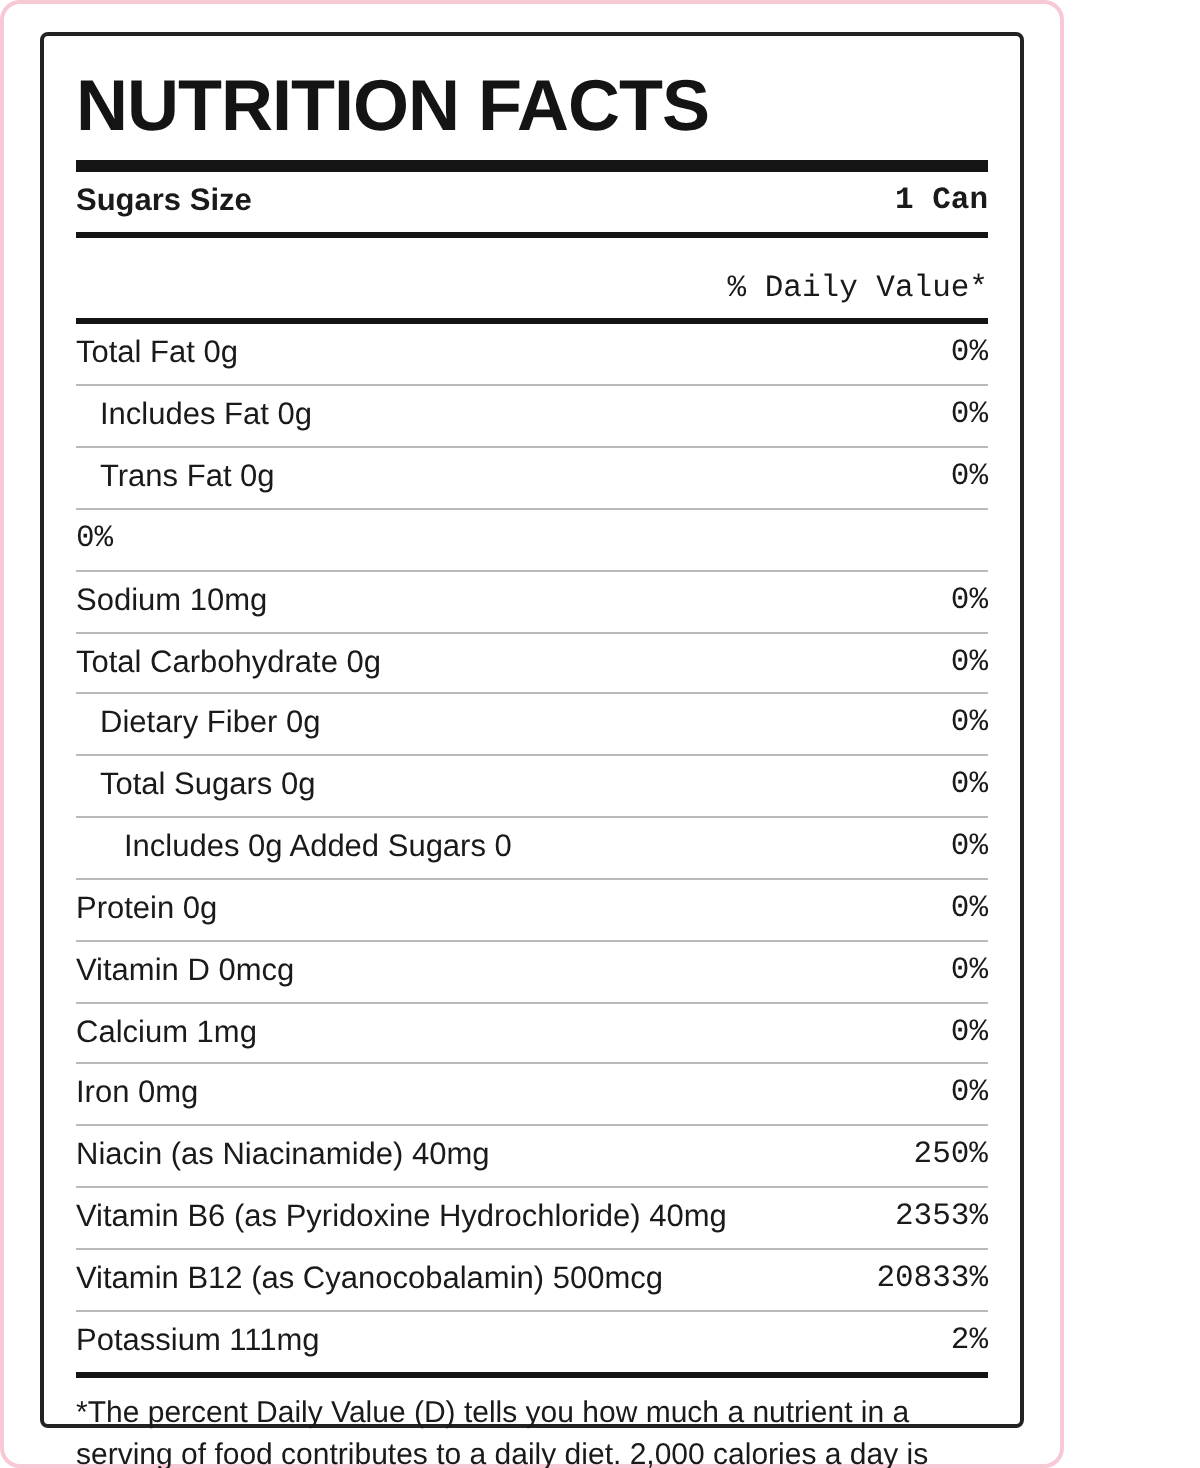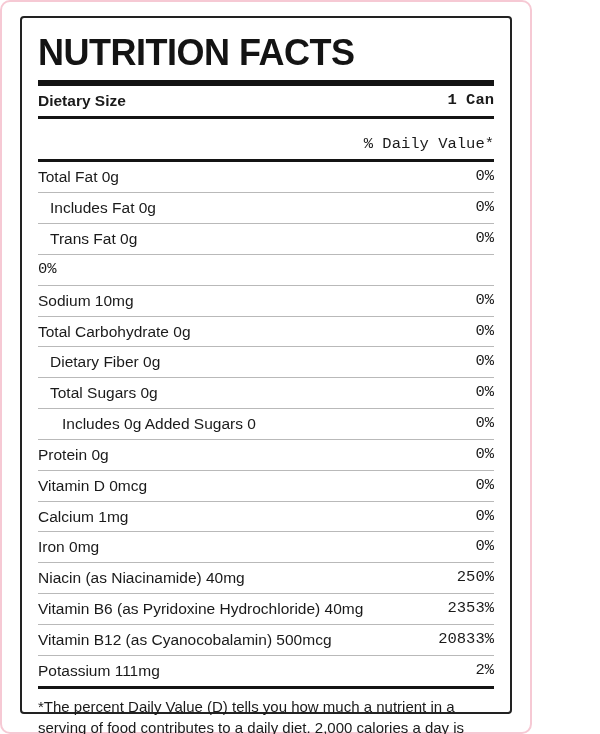--- a/index.html
+++ b/index.html
@@ -108,21 +108,21 @@
 <body>
 
 <div class="page">
   <div class="panel">
 
     <div class="nf-title">NUTRITION FACTS</div>
 
     <div class="rule-thick"></div>
 
     <div class="row serving">
-      <div class="left">Dietary Size</div>
+      <div class="left">Sugars Size</div>
       <div class="right">1 Can</div>
     </div>
 
     <div class="rule-med"></div>
 
     <div class="row dv-header">
       <div class="right">% Daily Value*</div>
     </div>
 
     <div class="rule-med"></div>

